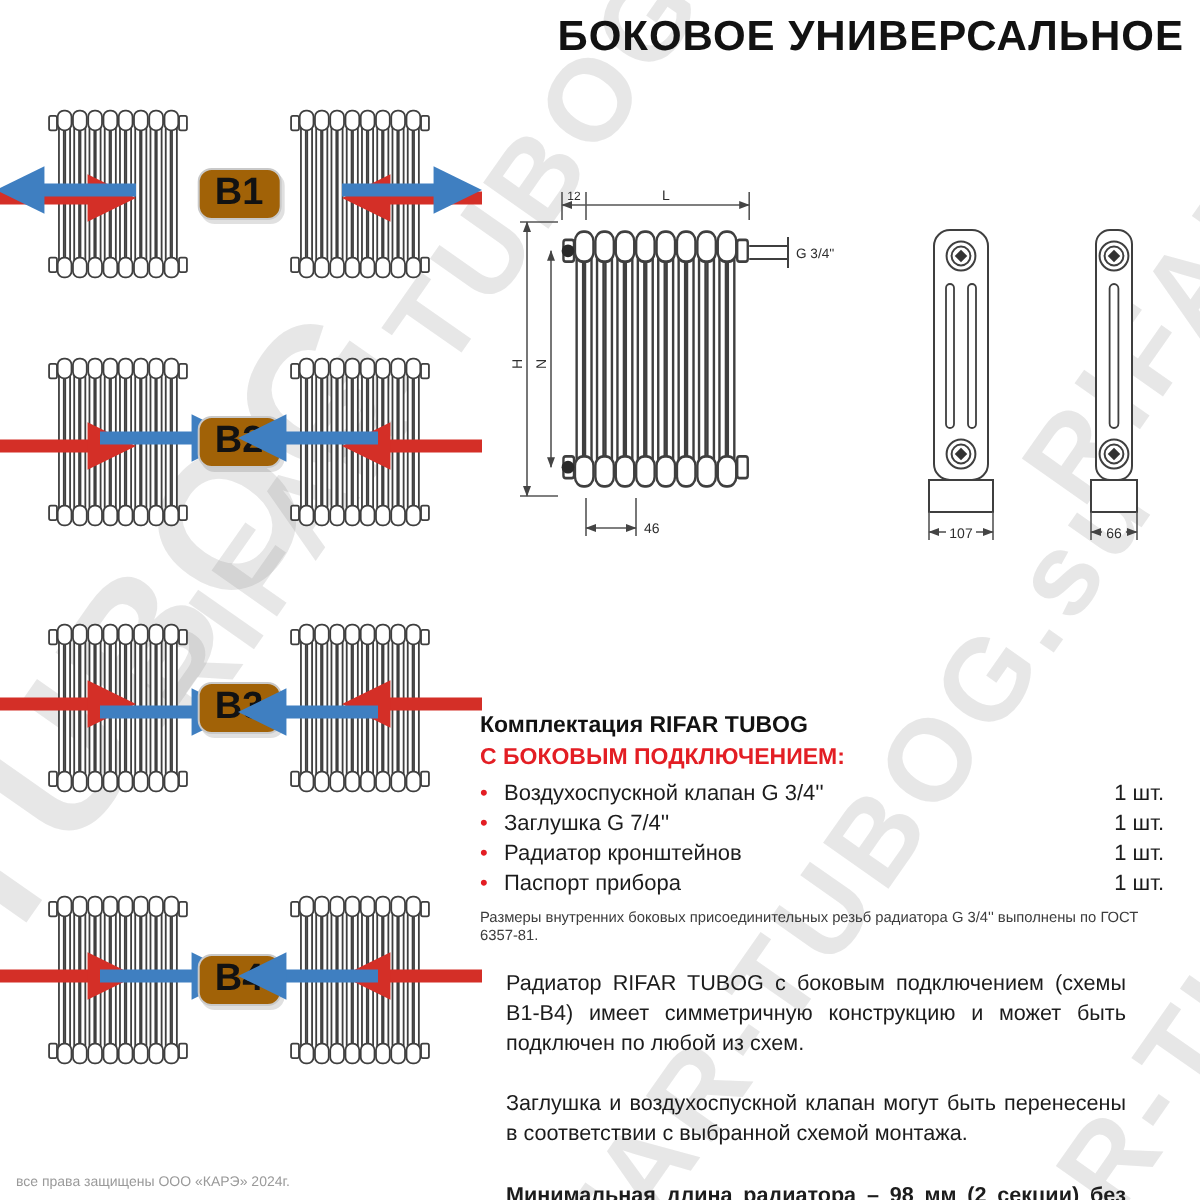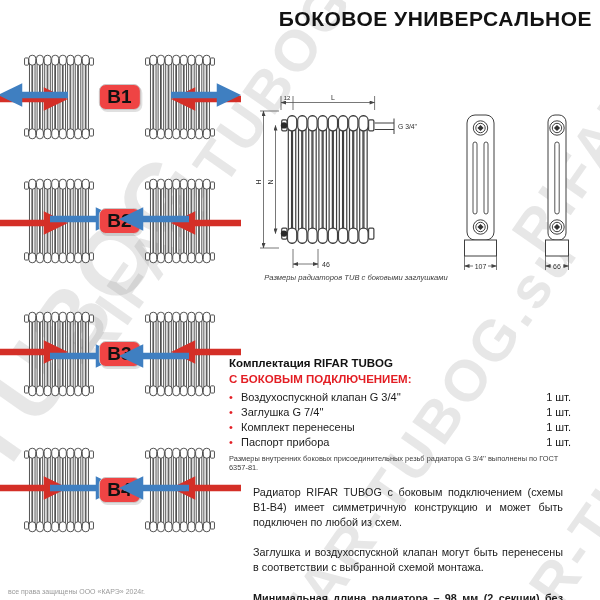--- a/index.html
+++ b/index.html
@@ -22,37 +22,37 @@
   .title{position:absolute;top:7px;right:8px;text-align:left;font-weight:bold;
          font-size:21px;line-height:1.1;letter-spacing:0.5px;color:#121212;}
 
   
   .scheme{position:absolute;left:24px;width:191px;height:98px;}
   .s1{top:48px}.s2{top:172px}.s3{top:305px}.s4{top:441px}
   .rad{position:absolute;top:0;width:70px;height:98px;}
   .rad.left{left:0}.rad.right{left:121px}
   .rad svg{display:block;width:70px;height:98px;}
   .scheme-label{position:absolute;left:50%;top:50%;transform:translate(-50%,-50%);
-      background:#ef4444;border:1.5px solid #c9c9c9;border-radius:7px;
+      background:#a16207;border:1.5px solid #c9c9c9;border-radius:7px;
       box-shadow:1.5px 2px 0 rgba(0,0,0,0.12);
       padding:0 8px;font-size:19px;font-weight:bold;color:#121212;line-height:24px;}
   .arrow{position:absolute;width:26px;height:10px;}
   .a-tl{top:2px;left:-26px}.a-bl{bottom:2px;left:-26px}
   .a-tr{top:2px;right:-26px}.a-br{bottom:2px;right:-26px}
   .a-red{color:#d42f27}.a-blue{color:#3f7fc1}
   .a-flip{transform:scaleX(-1);}
 
   
   .dim-drawing{position:absolute;left:253px;top:92px;}
   .side-views{position:absolute;left:440px;top:88px;}
   .drawing-caption{position:absolute;left:250px;top:273px;width:212px;text-align:center;
       font-size:7.6px;font-style:italic;color:#3c3c3c;}
 
   
-  .kit{position:absolute;left:229px;top:357px;width:342px;}
+  .kit{position:absolute;left:240px;top:357px;width:342px;}
   .kit-title{font-size:11.5px;font-weight:bold;color:#121212;}
   .kit-subtitle{font-size:11.5px;font-weight:bold;color:#e31e24;margin-top:4px;}
   .kit-list{list-style:none;margin:5px 0 0 0;padding:0;}
   .kit-list li{display:flex;align-items:baseline;font-size:11px;line-height:15px;}
   .kit-bullet{color:#e31e24;font-size:11px;width:12px;flex:0 0 12px;}
   .kit-label{flex:1;}
   .kit-qty{flex:0 0 auto;margin-left:41px;}
   .kit-note{margin-top:4px;font-size:7.4px;color:#3c3c3c;}
 
   
@@ -319,39 +319,38 @@
         <g stroke="#555" stroke-width="0.8" fill="none">
           <line x1="105.5" y1="168" x2="105.5" y2="182"></line>
           <line x1="128.5" y1="168" x2="128.5" y2="182"></line>
           <line x1="111" y1="178" x2="105.5" y2="178" marker-end="url(#dimArrowB)"></line>
           <line x1="123" y1="178" x2="128.5" y2="178" marker-end="url(#dimArrowB)"></line>
         </g>
         <text x="117" y="181" font-size="7" text-anchor="middle">66</text>
       </g>
     </svg>
 
-    <div class="drawing-caption">Размеры радиаторов TUB с боковыми заглушками</div>
 
     <div class="kit">
       <div class="kit-title">Комплектация RIFAR TUBOG</div>
       <div class="kit-subtitle">С БОКОВЫМ ПОДКЛЮЧЕНИЕМ:</div>
       <ul class="kit-list">
         <li>
           <span class="kit-bullet">•</span>
           <span class="kit-label">Воздухоспускной клапан G 3/4''</span>
           <span class="kit-qty">1 шт.</span>
         </li>
         <li>
           <span class="kit-bullet">•</span>
           <span class="kit-label">Заглушка G 7/4''</span>
           <span class="kit-qty">1 шт.</span>
         </li>
         <li>
           <span class="kit-bullet">•</span>
-          <span class="kit-label">Комплект перенесены</span>
+          <span class="kit-label">Радиатор кронштейнов</span>
           <span class="kit-qty">1 шт.</span>
         </li>
         <li>
           <span class="kit-bullet">•</span>
           <span class="kit-label">Паспорт прибора</span>
           <span class="kit-qty">1 шт.</span>
         </li>
       </ul>
       <div class="kit-note">Размеры внутренних боковых присоединительных резьб радиатора G 3/4'' выполнены по ГОСТ 6357-81.</div>
     </div>

